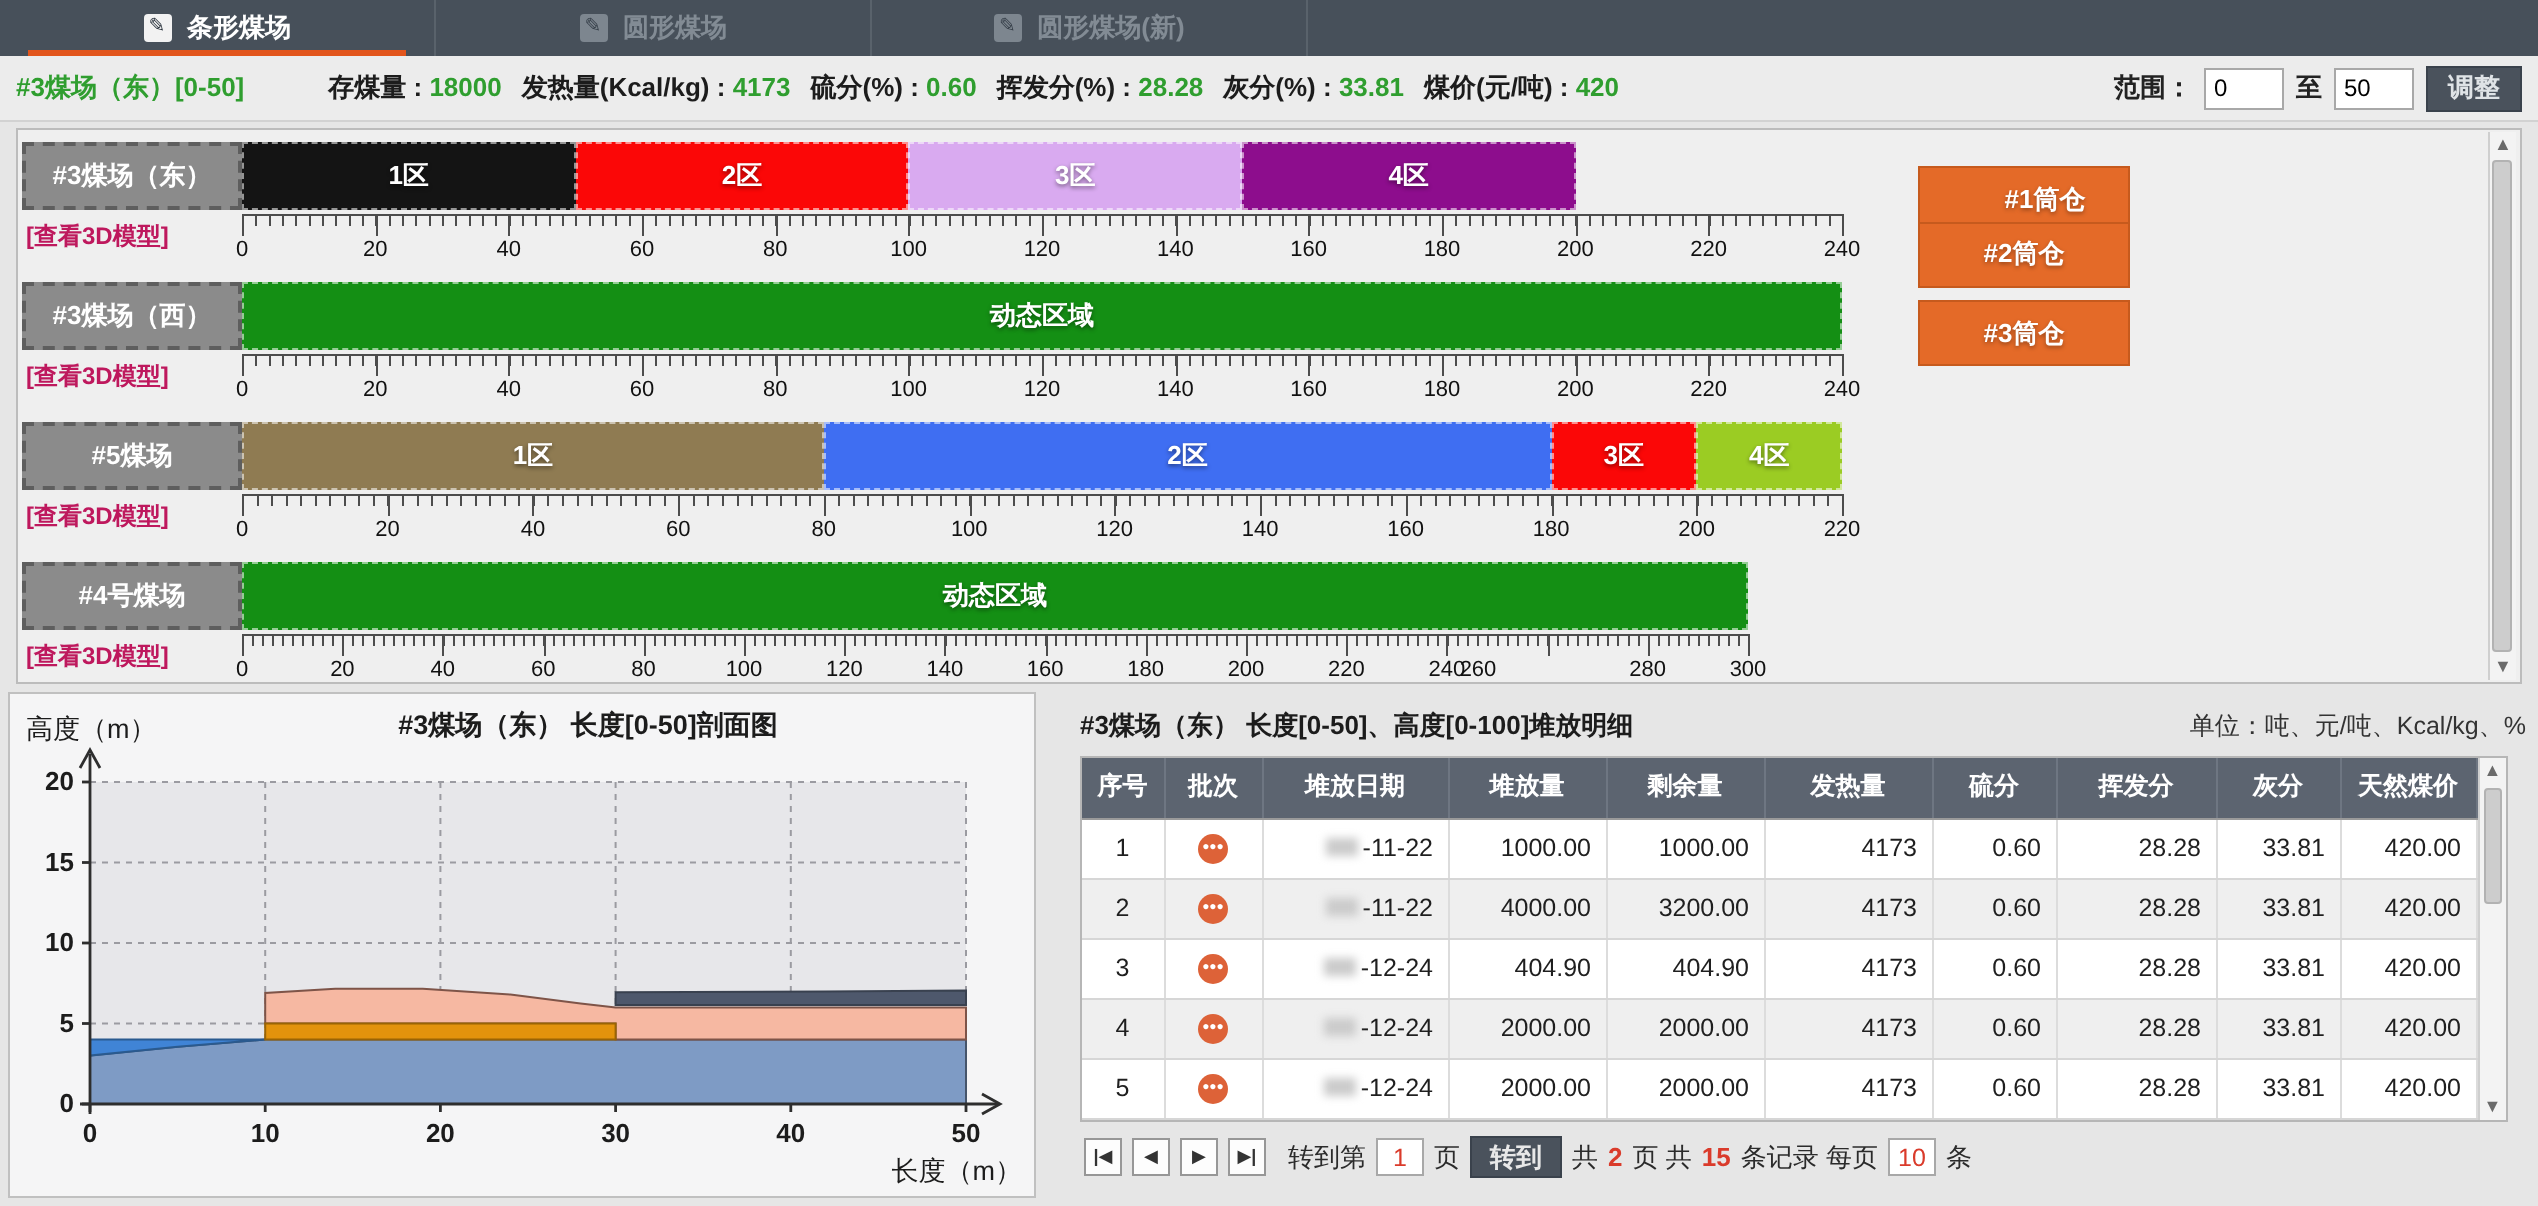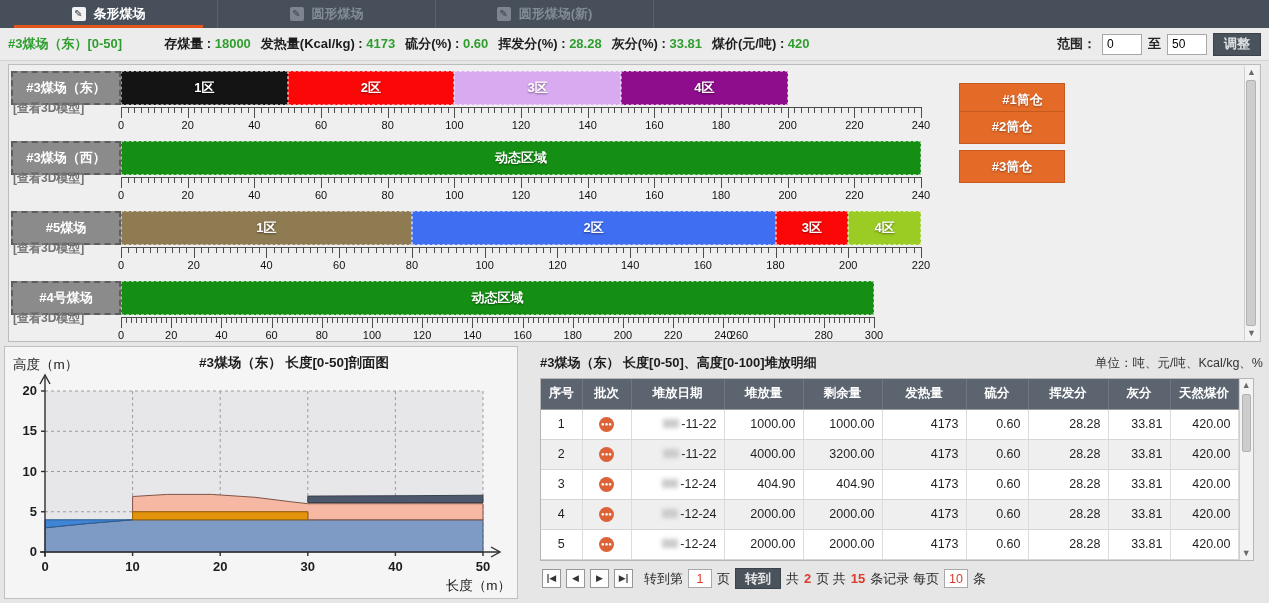--- a/index.html
+++ b/index.html
@@ -24,21 +24,21 @@
   .metric { margin-right:10px; white-space:nowrap; }
   .metric .m-label { font-weight:bold; color:#1c1c1c; }
   .metric .m-value { font-weight:bold; color:#2f9e2f; }
   .range-box { margin-left:auto; display:flex; align-items:center; gap:6px; font-weight:bold; }
   .range-box input { width:40px; height:21px; border:1px solid #a8a8a8; background:#fff; font-size:12px; padding:0 4px; font-family:inherit; }
   .adjust-btn { width:48px; height:23px; background:#4a525c; color:#dfe3e6; border:1px solid #3a424c; font-size:13px; font-weight:bold; cursor:pointer; font-family:inherit; }
   
   .yard-panel { position:absolute; left:8px; top:64px; width:1253px; height:278px; background:#efefef; border:1px solid #bcbcbc; }
   .yard-row { position:absolute; left:0; width:100%; }
   .yard-label { position:absolute; left:2px; top:0; width:110px; height:34px; background:#8b8b8b; border:2px dashed #5e5e5e; color:#fff; font-size:13px; font-weight:bold; display:flex; align-items:center; justify-content:center; cursor:pointer; }
-  .yard-link { position:absolute; left:4px; top:29px; font-size:12px; font-weight:bold; color:#737373; cursor:pointer; }
+  .yard-link { position:absolute; left:4px; top:39px; font-size:12px; font-weight:bold; color:#be185d; cursor:pointer; }
   .zone-track { position:absolute; left:112px; top:0; height:34px; }
   .zone { position:absolute; top:0; height:34px; display:flex; align-items:center; justify-content:center; color:#fff; font-size:13px; font-weight:bold; text-shadow:0 1px 2px rgba(0,0,0,.45); border:1px dashed rgba(255,255,255,.55); cursor:pointer; }
   .ruler { position:absolute; left:112px; top:36px; height:26px; }
   .ruler .minor { position:absolute; left:0; top:0; height:6px; border-top:1px solid #4c4c4c; }
   .ruler .major-tick { position:absolute; top:0; width:1px; height:11px; background:#4c4c4c; }
   .ruler .major-label { position:absolute; top:12px; width:34px; text-align:center; font-size:11px; color:#111; }
   .silo-btn { position:absolute; left:950px; width:106px; height:33px; background:#e46a28; border:1px solid #c65a1d; color:#fff; font-size:13px; font-weight:bold; text-shadow:0 1px 2px rgba(0,0,0,.35); display:flex; align-items:center; justify-content:center; cursor:pointer; }
   .vscroll { position:absolute; right:2px; top:1px; bottom:1px; width:14px; background:#f3f3f3; border-left:1px solid #cfcfcf; font-size:9px; color:#6a6a6a; }
   .vscroll .arr { position:absolute; left:0; width:100%; height:13px; text-align:center; line-height:13px; cursor:pointer; }
   .vscroll .arr.up { top:0; } .vscroll .arr.down { bottom:0; }

